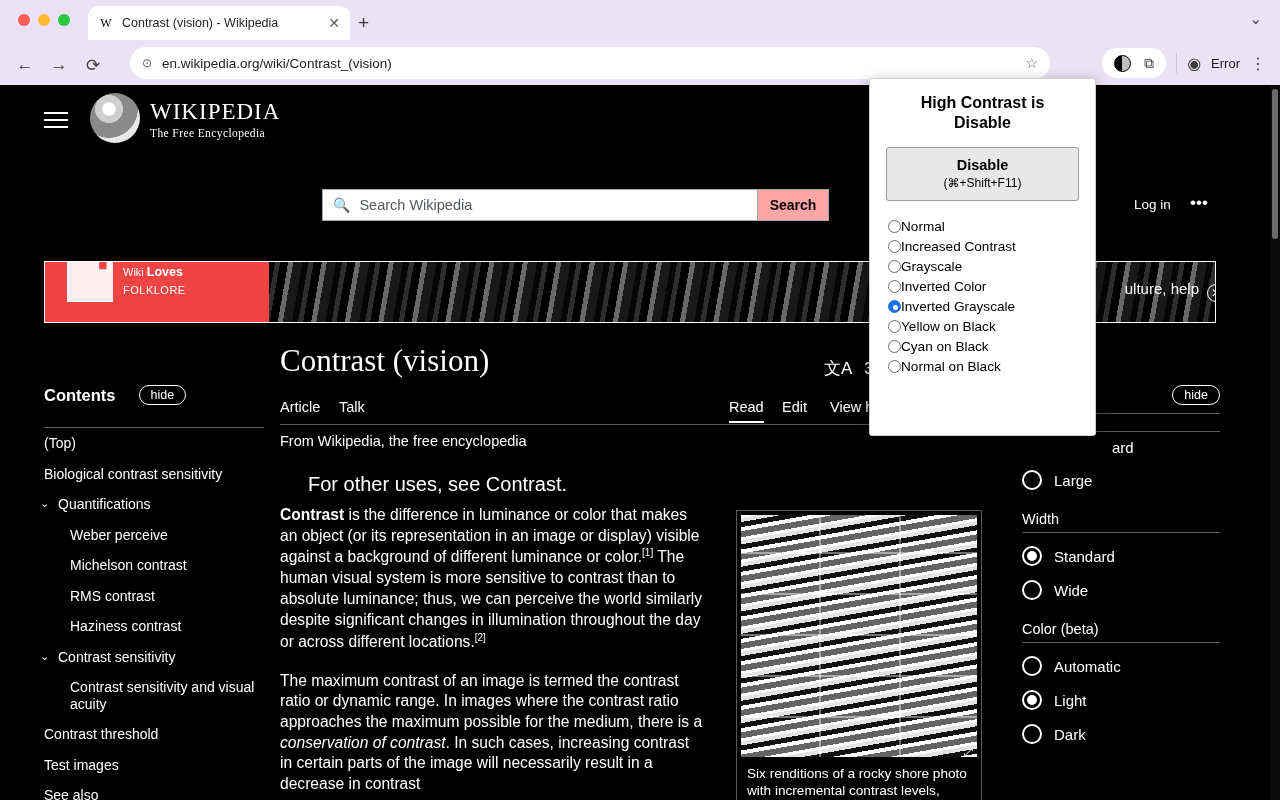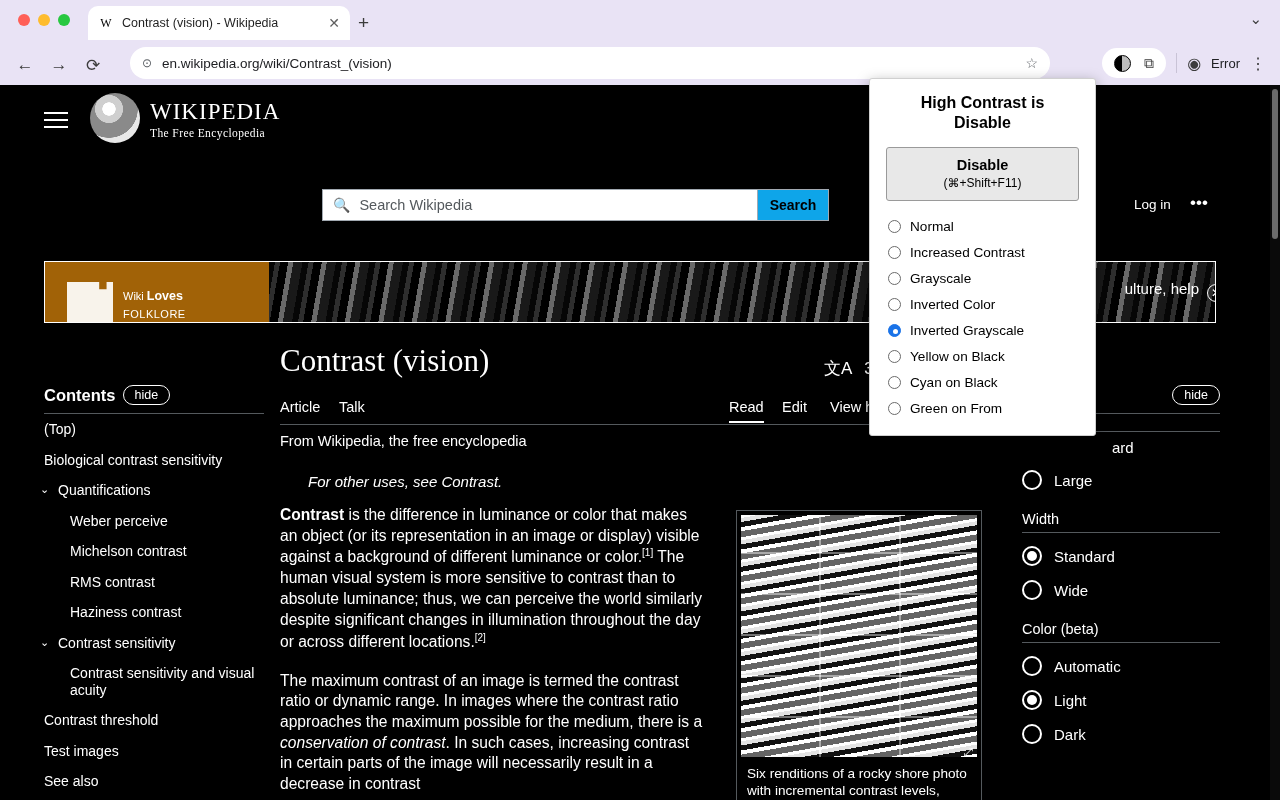--- a/index.html
+++ b/index.html
@@ -94,66 +94,66 @@
 
   .searchbar {
     position: absolute; left: 322px; top: 104px; width: 436px; height: 32px;
     background: #fff; color: #000; display: flex; align-items: center; padding: 0 10px; gap: 9px;
     border: 1px solid #a2a9b1;
   }
   .searchbar .s-ic { font-size: 14px; color: #54595d; }
   .searchbar .s-ph { font-size: 14.5px; color: #54595d; }
   .search-btn {
     position: absolute; left: 757px; top: 104px; width: 72px; height: 32px;
-    background: #0ea5e9; color: #000; border: 1px solid #a2a9b1;
+    background: #fca5a5; color: #000; border: 1px solid #a2a9b1;
     display: flex; align-items: center; justify-content: center; font-size: 14px; font-weight: bold;
   }
   .acct { position: absolute; top: 112px; font-size: 13.5px; }
   .acct.create { left: 1060px; }
   .acct.login { left: 1134px; }
   .acct.dots { left: 1190px; font-size: 17px; top: 108px; }
 
   
   .banner {
     position: absolute; left: 44px; top: 176px; width: 1172px; height: 62px;
     border: 1px solid #ffffff; background: #000; overflow: hidden; display: flex; align-items: center;
   }
-  .banner-logo { width: 224px; height: 60px; background: #a16207; display: flex; align-items: flex-end; gap: 10px; padding-left: 22px; }
+  .banner-logo { width: 224px; height: 60px; background: #ef4444; display: flex; align-items: flex-start; gap: 10px; padding-left: 22px; }
   .puzzle-mark { width: 46px; height: 40px; background: #fff;
     clip-path: polygon(0 0,70% 0,70% 18%,86% 18%,86% 0,100% 0,100% 100%,0 100%); opacity: .92; }
   .banner-logo .bl-t1 { font-size: 11px; }
   .banner-logo .bl-t1 b { font-size: 12.5px; }
   .banner-logo .bl-t2 { font-size: 11px; letter-spacing: .5px; }
   .banner-img { flex: 1; height: 60px; background:
     repeating-linear-gradient(100deg, #1a1a1a 0 6px, #3c3c3c 6px 11px, #0d0d0d 11px 19px, #6d6d6d 19px 24px, #2a2a2a 24px 33px);
     filter: grayscale(1) contrast(1.2); }
   .banner-text { position: absolute; right: 16px; top: 18px; font-size: 15px; }
   .banner-close { position: absolute; right: -10px; top: 22px; width: 18px; height: 18px; border: 1px solid #fff; border-radius: 50%;
     font-size: 12px; display: flex; align-items: center; justify-content: center; }
 
   
   .toc { position: absolute; left: 44px; top: 300px; width: 220px; }
-  .toc-head { display: flex; align-items: center; gap: 7px; padding-bottom: 8px; border-bottom: 1px solid #54595d; }
+  .toc-head { display: flex; align-items: center; gap: 23px; padding-bottom: 22px; border-bottom: 1px solid #54595d; }
   .toc-head .t { font-size: 16.5px; font-weight: bold; }
   .hide-btn { border: 1px solid #ffffff; border-radius: 13px; padding: 2px 11px; font-size: 12.5px; }
   .toc ul { list-style: none; margin: 0; padding: 0; }
   .toc li { font-size: 14px; line-height: 1.18; padding: 7px 0; position: relative; }
   .toc li.top { font-weight: normal; }
   .toc li.lvl2 { padding-left: 26px; }
   .toc li.has-chev { padding-left: 14px; }
   .chev { position: absolute; left: -4px; top: 8px; font-size: 11px; }
 
   
   .article { position: absolute; left: 280px; top: 258px; width: 430px; }
   .art-title { font-family: "Liberation Serif", serif; font-size: 31px; }
   .tabs-row { position: absolute; left: 280px; top: 310px; width: 620px; height: 30px; border-bottom: 1px solid #54595d; }
   .tab-link { position: absolute; font-size: 14.5px; }
   .tab-link.active { border-bottom: 2px solid #ffffff; padding-bottom: 6px; }
   .art-sub { position: absolute; left: 280px; top: 348px; font-size: 14.5px; }
-  .art-ital { position: absolute; left: 308px; top: 388px; font-size: 15px; font-style: italic; }
+  .art-ital { position: absolute; left: 308px; top: 388px; font-size: 20px; }
   .art-body { position: absolute; left: 280px; top: 420px; width: 424px; font-size: 15.6px; line-height: 1.33; }
   .art-body p { margin: 0 0 18px 0; }
   .art-body b { font-weight: bold; }
   .art-body i { font-style: italic; margin-top: 12px; }
   sup { font-size: 10px; vertical-align: super; }
 
   
   .figure { position: absolute; left: 736px; top: 425px; width: 246px; border: 1px solid #54595d; background: #000; }
   .fig-img { width: 236px; height: 242px; margin: 4px auto 0;
     background:
@@ -182,21 +182,21 @@
     box-shadow: 0 4px 14px rgba(0,0,0,.35); border-radius: 3px;
     padding: 14px 16px 10px 16px;
   }
   .popup-title { text-align: center; font-size: 16px; font-weight: bold; line-height: 1.25; margin: 0 8px 14px; }
   .popup-btn {
     border: 1px solid #9a9a9a; background: #e8e8e8; border-radius: 3px;
     text-align: center; padding: 9px 0 10px; margin-bottom: 16px;
   }
   .popup-btn .b1 { font-size: 14.5px; font-weight: bold; }
   .popup-btn .b2 { font-size: 12px; margin-top: 3px; }
-  .p-opt { display: flex; align-items: center; gap: 9px; padding: 2px 0 3px 2px; font-size: 13.6px; margin-top: 6px; }
+  .p-opt { display: flex; align-items: center; padding: 2px 0 3px 2px; font-size: 13.6px; }
   .p-radio { width: 13px; height: 13px; border-radius: 50%; border: 1px solid #6b6b6b; background: #fff; position: relative; flex: none; }
   .p-radio.sel { border-color: #1a73e8; background: #1a73e8; }
   .p-radio.sel::after { content: ""; position: absolute; left: 4px; top: 4px; width: 5px; height: 5px; border-radius: 50%; background: #fff; }
 </style>
 </head>
 <body>
 
 <div id="root">
 
   <div class="chrome">
@@ -407,17 +407,17 @@
     <div class="p-opt">
       <span class="p-radio"></span>
       <span>Yellow on Black</span>
     </div>
     <div class="p-opt">
       <span class="p-radio"></span>
       <span>Cyan on Black</span>
     </div>
     <div class="p-opt">
       <span class="p-radio"></span>
-      <span>Green on From</span>
+      <span>Normal on Black</span>
     </div>
   </div>
 
 </div>
 
 </body></html>

